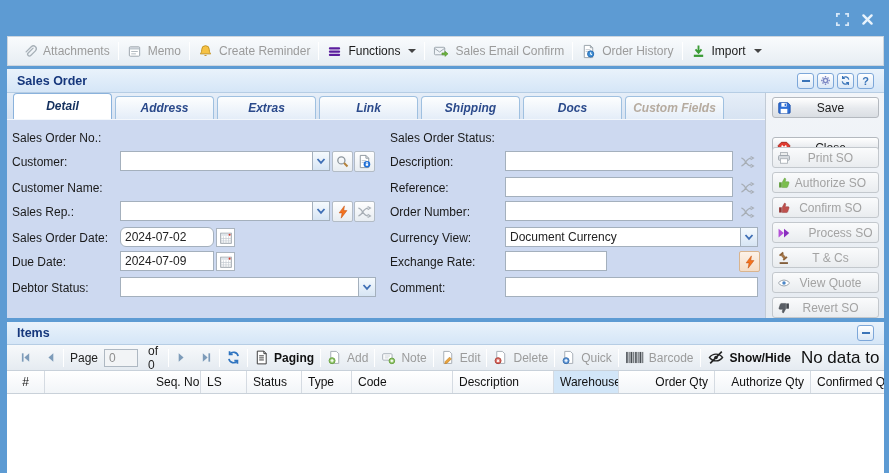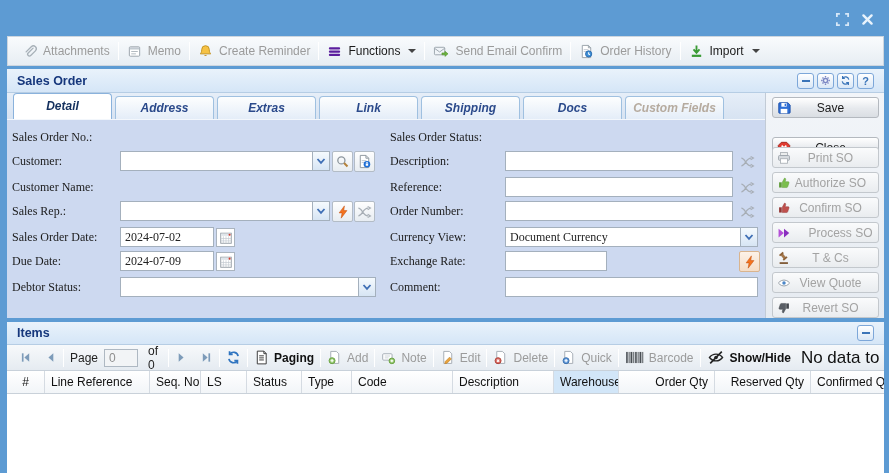--- a/index.html
+++ b/index.html
@@ -35,21 +35,21 @@
 
   .tabzone { position:absolute; left:0; top:24px; width:758px; bottom:0; }
   .tabstrip { position:absolute; left:0; top:0; right:0; height:27px; background:linear-gradient(#e6eef8,#d7e3f2);
               border-bottom:1px solid #f3f7fc; display:flex; align-items:flex-end; padding-left:3px;font-style:italic; }
   .tab { width:99px; height:23px; line-height:22px; text-align:center; font-weight:bold; color:#2b4a8b;
          background:linear-gradient(#fdfefe,#e4edf8); border:1px solid #9fc0e0; border-bottom:none;
          border-radius:4px 4px 0 0; margin-left:3px; cursor:pointer; overflow:hidden; }
   .tab.active { background:#fff; color:#14305e; height:26px; line-height:25px; border-color:#8ab2dc; }
   .tab.disabled { color:#b6ab9f; cursor:default; }
 
-  .form { position:absolute; left:0; top:27px; right:0; bottom:0;font-family:Liberation Serif, serif; }
+  .form { position:absolute; left:0; top:27px; right:0; bottom:0; }
   .frow { position:absolute; height:21px; display:flex; align-items:center; }
   .flabel { color:#1a1a1a; }
   .tinput { height:20px; border:1px solid #a4b0bd; background:#fff; font-family:inherit; font-size:12px;
             padding:0 4px; color:#222; outline:none; }
   .combo { position:absolute; display:flex; height:20px; border:1px solid #a4b0bd; background:#fff; }
   .combo .cfield { flex:1; padding:2px 4px; overflow:hidden; white-space:nowrap; }
   .combo .cbtn { width:17px; background:linear-gradient(#f5fafe,#d7e5f4); border-left:1px solid #a4b0bd;
                  display:flex; align-items:center; justify-content:center; cursor:pointer; }
   .sq-btn { position:absolute; width:21px; height:21px; border:1px solid #b3bcc6; border-radius:2px;
             background:linear-gradient(#fefefe,#e8edf2); display:flex; align-items:center; justify-content:center; cursor:pointer; }
@@ -154,21 +154,21 @@
     </div>
     <div class="tb-sep"></div>
     <div class="tb-btn">
       <span class="icon">
         <svg width="16" height="15" viewBox="0 0 17 16">
             <rect x="1.5" y="3.5" width="11" height="8" rx="1" fill="#f0f4f8" stroke="#9aa3ab"></rect>
             <path d="M1.5 4.5L7 8.5l5.5-4" fill="none" stroke="#9aa3ab"></path>
             <path d="M9.5 9.5h3.2V7.8l3.3 2.7-3.3 2.7v-1.7H9.5z" fill="#6cb33f" stroke="#4e8f2a" stroke-width=".6"></path>
           </svg>
       </span>
-      <span>Send Email Confirm</span>
+      <span>Sales Email Confirm</span>
     </div>
     <div class="tb-sep"></div>
     <div class="tb-btn">
       <span class="icon">
         <svg width="15" height="15" viewBox="0 0 16 16">
             <path d="M3.5 1.5h6.5l2.5 2.5v10.5H3.5z" fill="#fff" stroke="#98a1a9"></path>
             <path d="M10 1.5V4h2.5" fill="none" stroke="#98a1a9"></path>
             <path d="M5 6h5M5 8h3.5" stroke="#c3cad1"></path>
             <circle cx="10.3" cy="10.6" r="3.3" fill="#3f8fd6" stroke="#2b6cb0"></circle>
             <path d="M10.3 8.8v1.8l1.3.9" stroke="#fff" fill="none" stroke-width="1.1"></path>
@@ -298,21 +298,21 @@
             <svg width="17" height="14" viewBox="0 0 18 16">
                 <path d="M2 12.5c4.5 0 5-9 11-9M2 3.5c4.5 0 5 9 11 9" fill="none" stroke="#a7aeb5" stroke-width="1.3"></path>
                 <path d="M12.6 1.6l3.2 1.9-3.2 1.9M12.6 10.6l3.2 1.9-3.2 1.9" fill="none" stroke="#a7aeb5" stroke-width="1.3"></path>
               </svg>
           </span>
         </div>
 
         <div class="frow" style="left:5px; top:107px;">
             <span class="flabel">Sales Order Date:</span>
           </div>
-        <input class="tinput abs" style="left: 113px; top: 107px; width: 94px;" value="2024-07-02">
+        <input class="tinput abs" style="left: 113px; top: 107px; width: 94px; border-radius: 6px;" value="2024-07-02">
         <div class="cal-btn" style="left:209px; top:108px;">
           <span class="icon">
             <svg width="14" height="14" viewBox="0 0 16 16">
                 <rect x="2" y="2.5" width="12" height="11.5" fill="#fff" stroke="#8d969e"></rect>
                 <rect x="2.5" y="3" width="11" height="2.6" fill="#dfe5ea"></rect>
                 <path d="M5 6v8M8 6v8M11 6v8M2 8.6h12M2 11.3h12" stroke="#c3cad1" stroke-width=".8"></path>
                 <circle cx="12.1" cy="4.2" r="1.2" fill="#d23b2f"></circle>
               </svg>
           </span>
         </div>
@@ -654,32 +654,31 @@
               <path d="M15.2 1.8L2.8 14.2" stroke="#222" stroke-width="1.7"></path>
             </svg>
         </span>
         <span>Show/Hide</span>
       </div>
       <span class="pg-status">No data to dis</span>
     </div>
 
     <div class="grid-hdr">
       <div class="gcol center" style="left:0; width:38px;">#</div>
-      <div class="gcol" style="left:38px; width:105px;">Line Reference</div>
       <div class="gcol" style="left:143px; width:51px;">Seq. No.</div>
       <div class="gcol" style="left:194px; width:46px;">LS</div>
       <div class="gcol" style="left:240px; width:55px;">Status</div>
       <div class="gcol" style="left:295px; width:50px;">Type</div>
       <div class="gcol" style="left:345px; width:101px;">Code</div>
       <div class="gcol" style="left:446px; width:101px;">Description</div>
       <div class="gcol sorted" style="left:547px; width:65px;">
         <span>Warehouse</span>
 
       </div>
       <div class="gcol num" style="left:612px; width:96px;">Order Qty</div>
-      <div class="gcol num" style="left:708px; width:96px;">Reserved Qty</div>
+      <div class="gcol num" style="left:708px; width:96px;">Authorize Qty</div>
       <div class="gcol" style="left:804px; width:73px; border-right:none;">Confirmed Qty</div>
     </div>
 
     <div class="grid-body"></div>
   </div>
 
 </div>
 
 </body></html>

